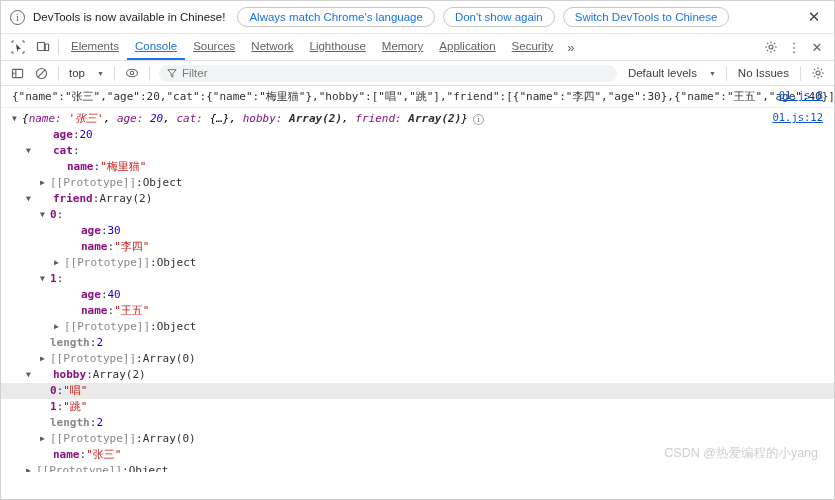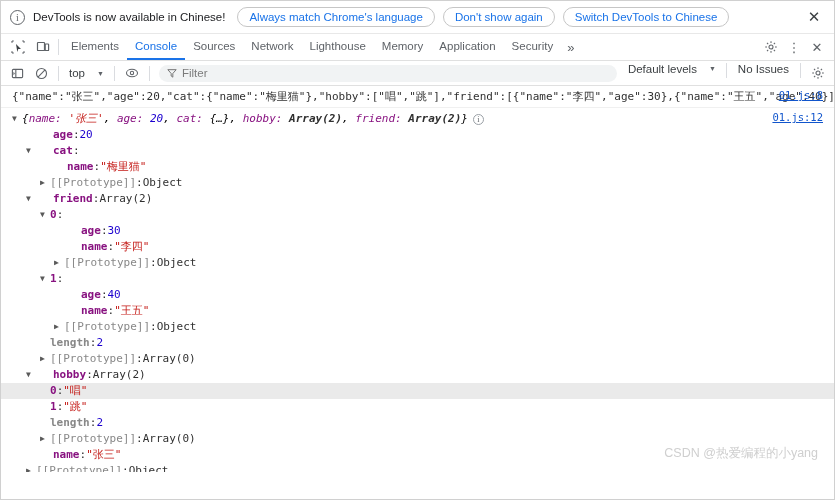--- a/index.html
+++ b/index.html
@@ -86,20 +86,21 @@
     background: #dadce0;
   }
   .tab {
     display: flex; align-items: center;
     padding: 0 8px;
     font-size: 11.5px;
     color: #5f6368;
     cursor: pointer;
     border-bottom: 2px solid transparent;
     white-space: nowrap;
+    text-decoration: underline;
   }
   .tab.active {
     color: #1a73e8;
     border-bottom-color: #1a73e8;
   }
   .tab-more {
     display: flex; align-items: center;
     padding: 0 6px;
     color: #5f6368; font-size: 13px;
     cursor: pointer;
@@ -160,21 +161,21 @@
     margin: 0 5px 0 3px;
     gap: 5px;
     cursor: text;
     text-align: right;
   }
   .filter-placeholder {
     font-size: 11.5px;
     color: #7b7b7b;
   }
   .ct-right {
-    display: flex; align-items: flex-start;
+    display: flex; align-items: center;
     gap: 2px;
     padding-right: 5px;
   }
   .ct-label {
     font-size: 11.5px;
     color: #3c4043;
     padding: 0 5px;
     cursor: pointer;
     white-space: nowrap;
   }

